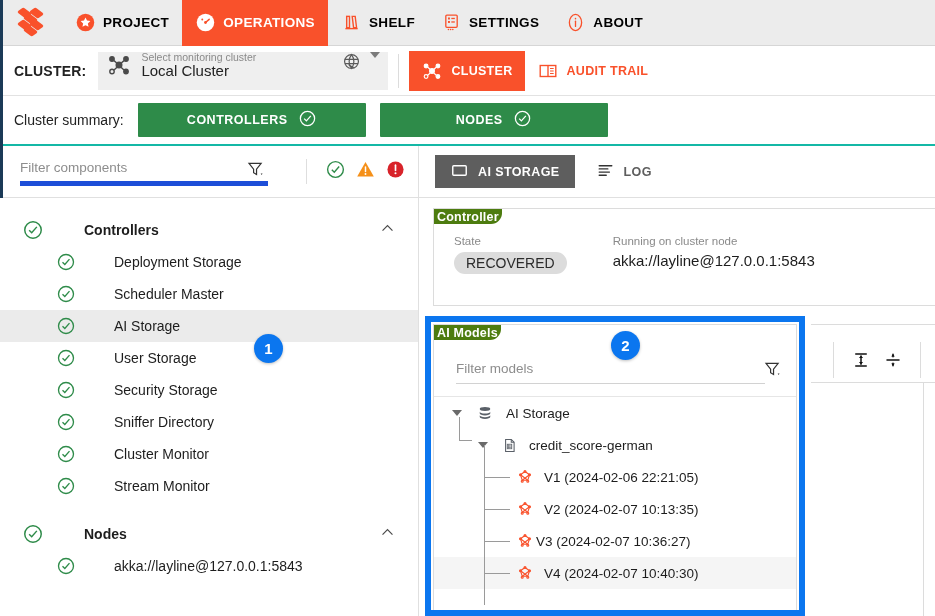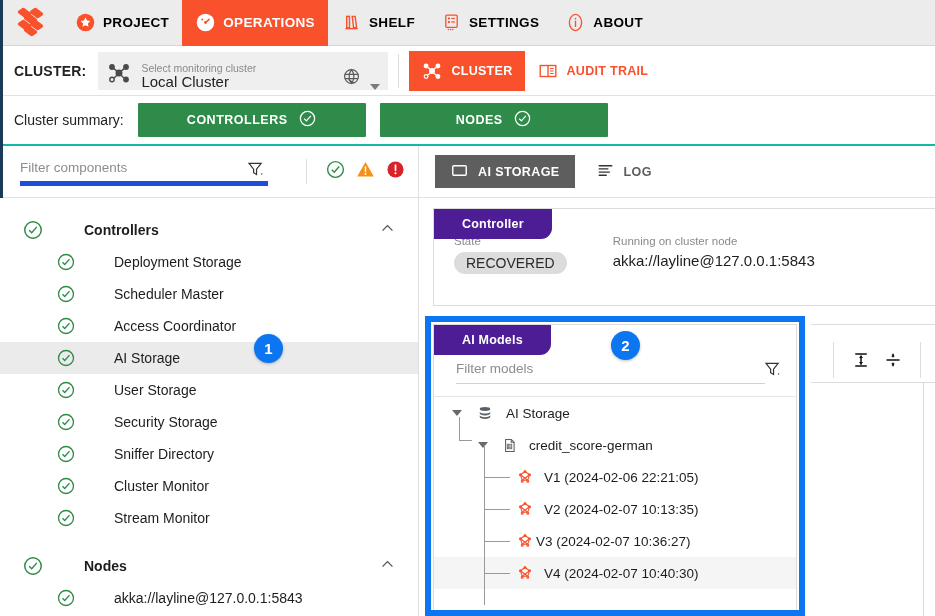--- a/index.html
+++ b/index.html
@@ -34,21 +34,21 @@
   .navitem .ic { width: 21px; height: 21px; display: block; }
 
   
   .clusterbar {
     height: 50px; background: #ffffff; display: flex; align-items: center;
     border-bottom: 1px solid #e2e2e2; padding-left: 14px; position: relative;
   }
   .cluster-label { font-size: 14px; font-weight: 700; color: #222; letter-spacing: .2px; }
   .cluster-select {
     margin-left: 12px; width: 290px; height: 38px; background: #efefef;
-    display: flex; align-items: flex-end; padding: 0 8px; gap: 9px;
+    display: flex; align-items: flex-start; padding: 0 8px; gap: 9px;
   }
   .cs-text { flex: 1; line-height: 1.05; }
   .cs-hint { font-size: 10.5px; color: #8a8a8a; }
   .cs-val { font-size: 15px; color: #222; }
   .caret { width: 0; height: 0; border-left: 5px solid transparent; border-right: 5px solid transparent; border-top: 6px solid #7b7b7b; }
   .vsep { width: 1px; height: 34px; background: #dcdcdc; margin: 0 10px; }
   .subnav { display: flex; align-items: center; height: 50px; }
   .subitem {
     display: flex; align-items: center; gap: 8px; height: 40px; padding: 0 12px;
     color: #f9512b; font-size: 12.5px; font-weight: 700; letter-spacing: .3px; cursor: pointer;
@@ -100,22 +100,22 @@
   }
   .row.sel { background: #ebebeb; }
   .row .ri { width: 20px; height: 20px; flex: none; }
   .row .rl { font-size: 14px; color: #1d1d1d; margin-left: 38px; white-space: nowrap; }
   .spacer16 { height: 16px; }
 
   
   .detail { flex: 1; background: #fff; position: relative; overflow: hidden; }
   .card { position: absolute; background: #fff; border: 1px solid #dcdcdc; }
   .cardtab {
-    position: absolute; top: 0; left: 0; height: 30px; background: #4c1d95; color: #fff;
-    font-size: 12.5px; font-weight: 700; padding: 0 28px; display: flex; align-items: center;
+    position: absolute; top: 0; left: 0; height: 15px; background: #4d7c0f; color: #fff;
+    font-size: 12.5px; font-weight: 700; padding: 0 3px; display: flex; align-items: center;
     border-bottom-right-radius: 11px; letter-spacing: .2px;
   }
   #controller-card { left: 14px; top: 10px; right: -20px; height: 98px; }
   .ctl-body { display: flex; padding: 26px 0 0 20px; gap: 46px; }
   .fld-cap { font-size: 11.5px; color: #8a8a8a; margin-bottom: 5px; }
   .pill {
     display: inline-block; background: #dcdcdc; color: #2b2b2b; font-size: 14px;
     padding: 3px 12px; border-radius: 11px;
   }
   .fld-val { font-size: 15px; color: #1d1d1d; }
@@ -396,27 +396,20 @@
             <path d="M7.8 12.2l2.8 2.8 5.6-6.4"></path>
           </svg></span>
       <span class="rl">Deployment Storage</span>
     </div>
     <div class="row">
       <span class="ri"><svg viewBox="0 0 24 24" width="20" height="20" fill="none" stroke="#2e8b49" stroke-width="1.6">
             <circle cx="12" cy="12" r="9"></circle>
             <path d="M7.8 12.2l2.8 2.8 5.6-6.4"></path>
           </svg></span>
       <span class="rl">Scheduler Master</span>
-    </div>
-    <div class="row">
-      <span class="ri"><svg viewBox="0 0 24 24" width="20" height="20" fill="none" stroke="#2e8b49" stroke-width="1.6">
-            <circle cx="12" cy="12" r="9"></circle>
-            <path d="M7.8 12.2l2.8 2.8 5.6-6.4"></path>
-          </svg></span>
-      <span class="rl">Access Coordinator</span>
     </div>
     <div class="row sel">
       <span class="ri"><svg viewBox="0 0 24 24" width="20" height="20" fill="none" stroke="#2e8b49" stroke-width="1.6">
             <circle cx="12" cy="12" r="9"></circle>
             <path d="M7.8 12.2l2.8 2.8 5.6-6.4"></path>
           </svg></span>
       <span class="rl">AI Storage</span>
     </div>
     <div class="row">
       <span class="ri"><svg viewBox="0 0 24 24" width="20" height="20" fill="none" stroke="#2e8b49" stroke-width="1.6">

